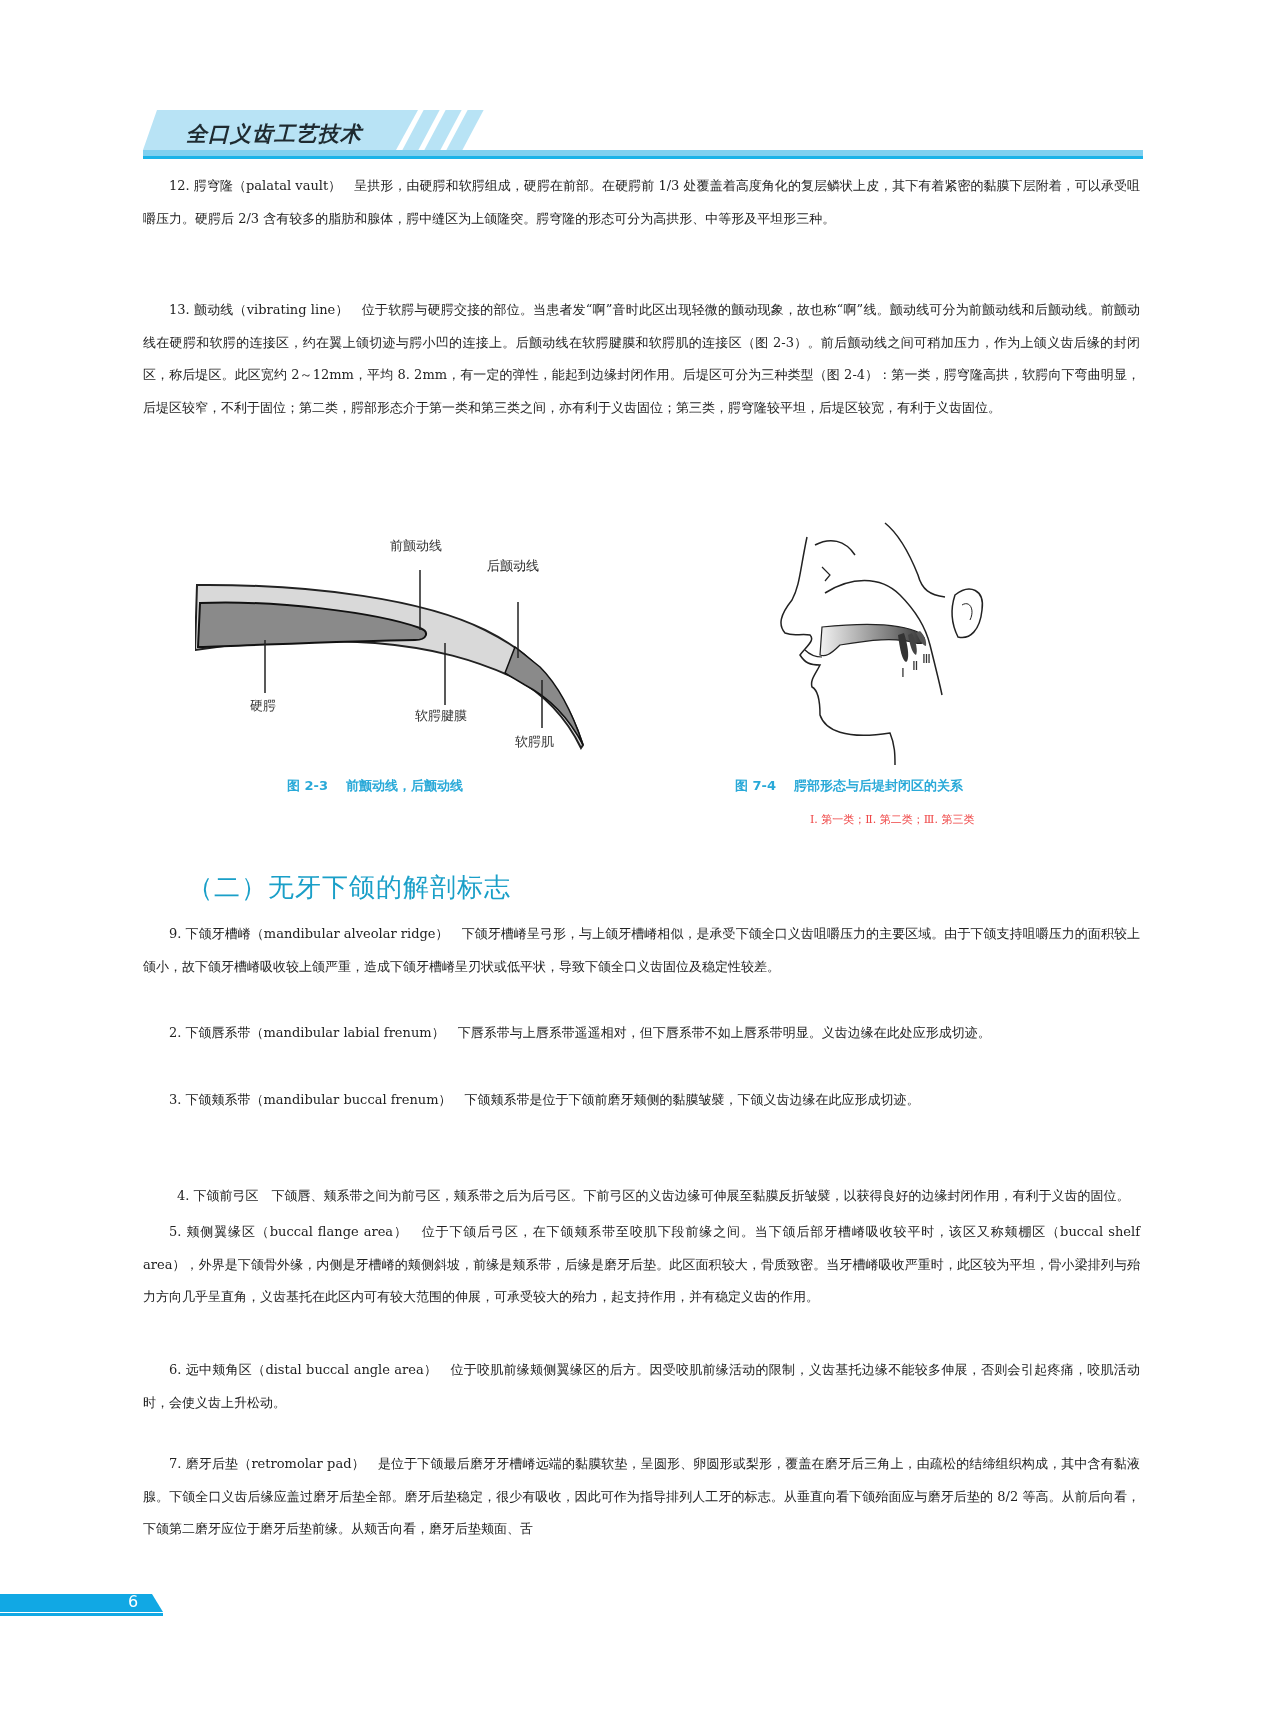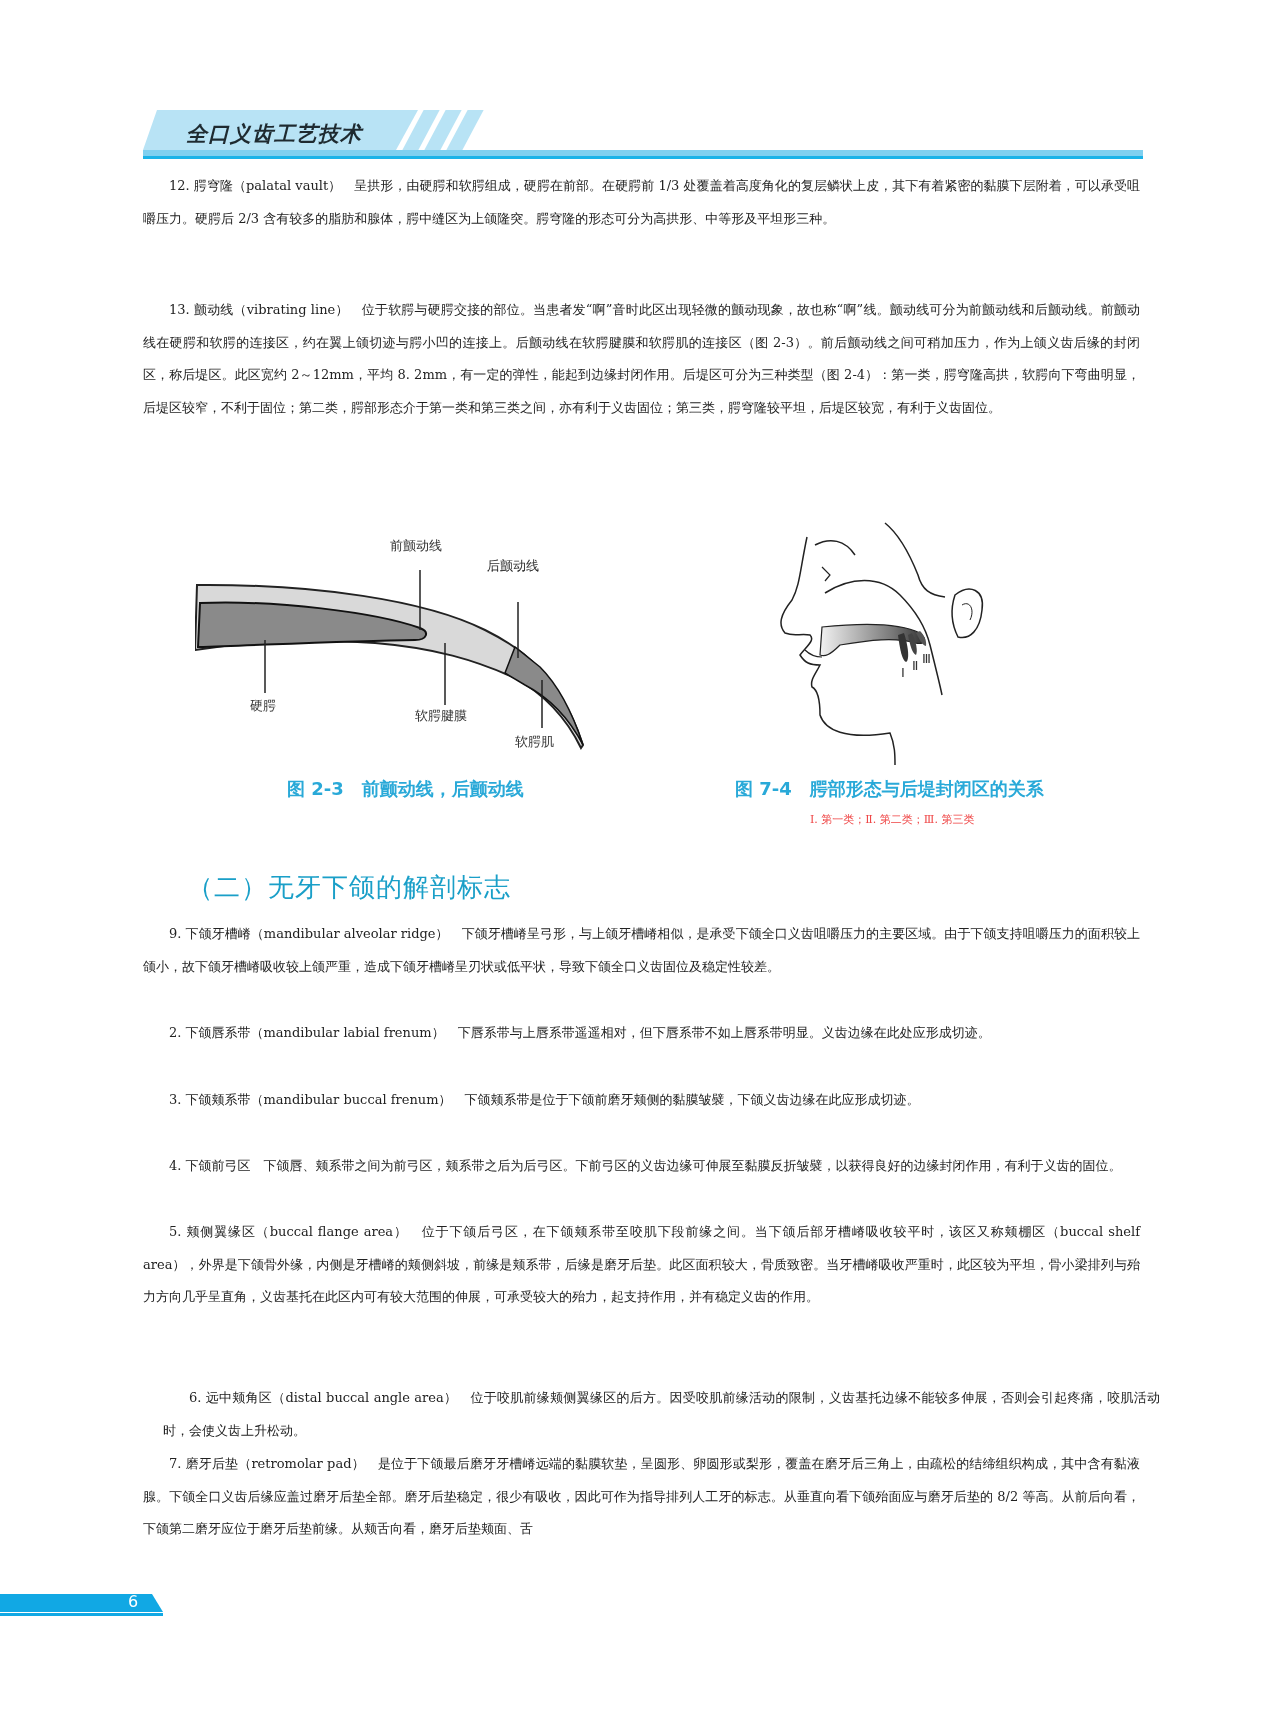--- a/index.html
+++ b/index.html
@@ -24,21 +24,21 @@
 
   .sec-title { position: absolute; left: 187px; top: 870px; font-size: 26px; color: #1a9fc8;
                letter-spacing: 1px; }
 
   
   .fig3 { position: absolute; left: 195px; top: 570px; width: 390px; height: 200px; }
   .fig4 { position: absolute; left: 770px; top: 515px; width: 310px; height: 250px; }
   .fig-label { font-family: "DejaVu Sans", sans-serif; font-size: 13px; fill: #333; }
 
   .cap { position: absolute; font-family: "DejaVu Sans", sans-serif; font-weight: bold;
-         font-size: 18px; color: #29a9d8; }
+         font-size: 13px; color: #29a9d8; }
   .cap .num { margin-right: 18px; }
   .subcap { position: absolute; left: 810px; top: 812px; font-size: 11px; color: #ef4444; }
 
   
   .pgnum-band { position: absolute; left: 0; top: 1594px; width: 163px; height: 18px;
                 background: #11a8e4;
                 clip-path: polygon(0 0, 152px 0, 100% 100%, 0 100%); }
   .pgnum-line { position: absolute; left: 0; top: 1613px; width: 163px; height: 3px; background: #11a8e4; }
   .pgnum { position: absolute; left: 128px; top: 1592px; font-family: "DejaVu Sans", sans-serif;
            font-size: 16px; color: #ffffff; }
@@ -124,20 +124,20 @@
 <div class="cap" style="left:735px; top:777px;">
   <span class="num">图 7-4</span><span>腭部形态与后堤封闭区的关系</span>
 </div>
 <div class="subcap">Ⅰ. 第一类；Ⅱ. 第二类；Ⅲ. 第三类</div>
 
 <div class="sec-title">（二）无牙下颌的解剖标志</div>
 
 <p class="para" style="top:918px;">9. 下颌牙槽嵴（mandibular alveolar ridge）　下颌牙槽嵴呈弓形，与上颌牙槽嵴相似，是承受下颌全口义齿咀嚼压力的主要区域。由于下颌支持咀嚼压力的面积较上颌小，故下颌牙槽嵴吸收较上颌严重，造成下颌牙槽嵴呈刃状或低平状，导致下颌全口义齿固位及稳定性较差。</p>
 <p class="para" style="top:1017px;">2. 下颌唇系带（mandibular labial frenum）　下唇系带与上唇系带遥遥相对，但下唇系带不如上唇系带明显。义齿边缘在此处应形成切迹。</p>
 <p class="para" style="top:1084px;">3. 下颌颊系带（mandibular buccal frenum）　下颌颊系带是位于下颌前磨牙颊侧的黏膜皱襞，下颌义齿边缘在此应形成切迹。</p>
-<p class="para" style="top:1150px;">4. 下颌前弓区　下颌唇、颊系带之间为前弓区，颊系带之后为后弓区。下前弓区的义齿边缘可伸展至黏膜反折皱襞，以获得良好的边缘封闭作用，有利于义齿的固位。</p>
+<p class="para" style="top:1180px;margin-left:8px;">4. 下颌前弓区　下颌唇、颊系带之间为前弓区，颊系带之后为后弓区。下前弓区的义齿边缘可伸展至黏膜反折皱襞，以获得良好的边缘封闭作用，有利于义齿的固位。</p>
 <p class="para" style="top:1216px;">5. 颊侧翼缘区（buccal flange area）　位于下颌后弓区，在下颌颊系带至咬肌下段前缘之间。当下颌后部牙槽嵴吸收较平时，该区又称颊棚区（buccal shelf area），外界是下颌骨外缘，内侧是牙槽嵴的颊侧斜坡，前缘是颊系带，后缘是磨牙后垫。此区面积较大，骨质致密。当牙槽嵴吸收严重时，此区较为平坦，骨小梁排列与殆力方向几乎呈直角，义齿基托在此区内可有较大范围的伸展，可承受较大的殆力，起支持作用，并有稳定义齿的作用。</p>
-<p class="para" style="top:1382px;margin-left:20px;">6. 远中颊角区（distal buccal angle area）　位于咬肌前缘颊侧翼缘区的后方。因受咬肌前缘活动的限制，义齿基托边缘不能较多伸展，否则会引起疼痛，咬肌活动时，会使义齿上升松动。</p>
+<p class="para" style="top:1354px;">6. 远中颊角区（distal buccal angle area）　位于咬肌前缘颊侧翼缘区的后方。因受咬肌前缘活动的限制，义齿基托边缘不能较多伸展，否则会引起疼痛，咬肌活动时，会使义齿上升松动。</p>
 <p class="para" style="top:1448px;">7. 磨牙后垫（retromolar pad）　是位于下颌最后磨牙牙槽嵴远端的黏膜软垫，呈圆形、卵圆形或梨形，覆盖在磨牙后三角上，由疏松的结缔组织构成，其中含有黏液腺。下颌全口义齿后缘应盖过磨牙后垫全部。磨牙后垫稳定，很少有吸收，因此可作为指导排列人工牙的标志。从垂直向看下颌殆面应与磨牙后垫的 8/2 等高。从前后向看，下颌第二磨牙应位于磨牙后垫前缘。从颊舌向看，磨牙后垫颊面、舌</p>
 
 <div class="pgnum-band"></div>
 <div class="pgnum-line"></div>
 <div class="pgnum">6</div>
 
 </body></html>

